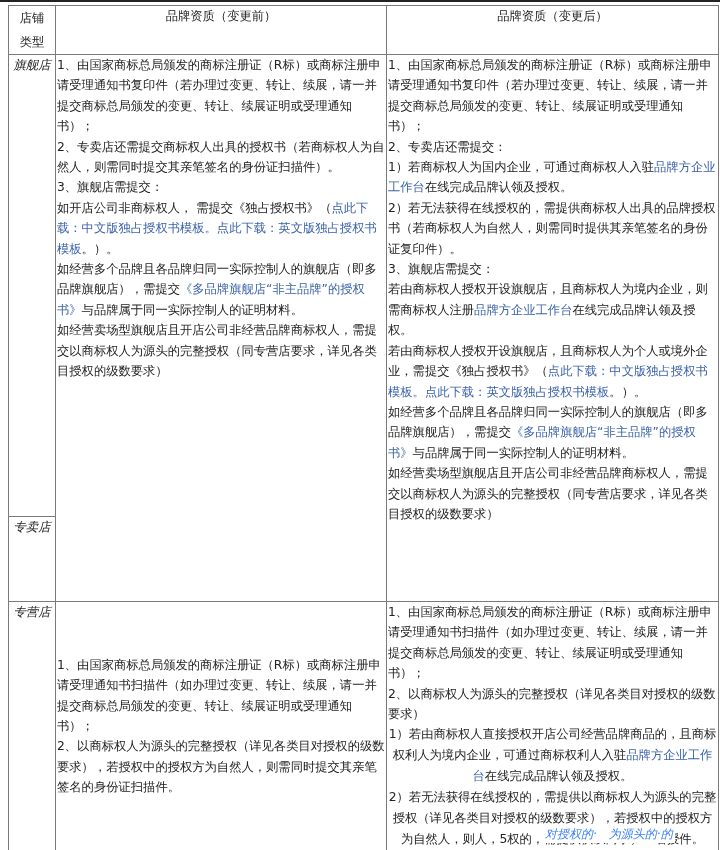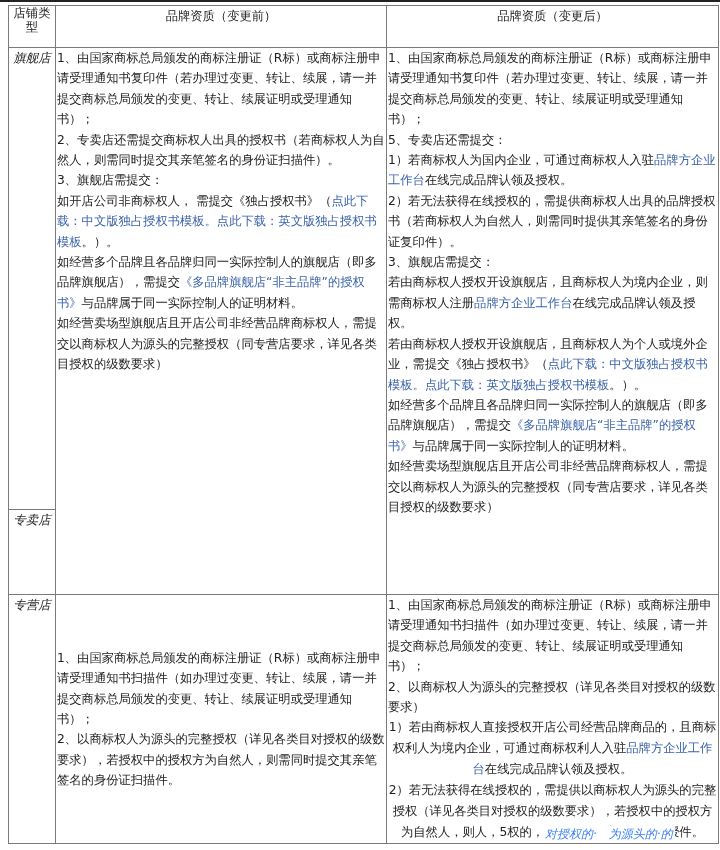--- a/index.html
+++ b/index.html
@@ -20,21 +20,21 @@
     padding: 0 1px;
     font-size: 12.3px;
     line-height: 20.4px;
     font-weight: normal;
     word-break: break-all;
   }
   col.c1 { width: 47px; }
   col.c2 { width: 331px; }
   col.c3 { width: 332px; }
   th.h { height: 41px; vertical-align: middle; text-align: center; font-weight: bold; font-size: 13px; }
-  th.h.first { line-height: 14px; padding: 0 2px; }
+  th.h.first { line-height: 24px; padding: 0 8px; }
   td.type { text-align: center; vertical-align: middle; font-size: 13px; font-style: italic; }
   td.cell p { margin: 0; }
   .lnk { color: #3b63a8; }
   td.compact { line-height: 14px; font-size: 12px; padding-top: 1px; }
   td.compact p.loose { line-height: 21px; text-align: center; }
   .artifact { position: absolute; left: 543px; top: 826px; font-size: 12px; color: #3b82f6; background: #fff; padding: 0 2px; font-style: italic; }
 </style>
 </head>
 <body>
 
@@ -58,21 +58,21 @@
     <td class="cell" rowspan="2">
       <p>1、由国家商标总局颁发的商标注册证（R标）或商标注册申请受理通知书复印件（若办理过变更、转让、续展，请一并提交商标总局颁发的变更、转让、续展证明或受理通知书）；</p>
       <p>2、专卖店还需提交商标权人出具的授权书（若商标权人为自然人，则需同时提交其亲笔签名的身份证扫描件）。</p>
       <p>3、旗舰店需提交：</p>
       <p><span>如开店公司非商标权人， 需提交《独占授权书》（</span><a class="lnk">点此下载：中文版独占授权书模板。</a><a class="lnk">点此下载：英文版独占授权书模板</a><span>。）。</span></p>
       <p><span>如经营多个品牌且各品牌归同一实际控制人的旗舰店（即多品牌旗舰店），需提交</span><a class="lnk">《多品牌旗舰店“非主品牌”的授权书》</a><span>与品牌属于同一实际控制人的证明材料。</span></p>
       <p>如经营卖场型旗舰店且开店公司非经营品牌商标权人，需提交以商标权人为源头的完整授权（同专营店要求，详见各类目授权的级数要求）</p>
     </td>
     <td class="cell" rowspan="2">
       <p>1、由国家商标总局颁发的商标注册证（R标）或商标注册申请受理通知书复印件（若办理过变更、转让、续展，请一并提交商标总局颁发的变更、转让、续展证明或受理通知书）；</p>
-      <p>5、专卖店还需提交：</p>
+      <p>2、专卖店还需提交：</p>
       <p><span>1）若商标权人为国内企业，可通过商标权人入驻</span><a class="lnk">品牌方企业工作台</a><span>在线完成品牌认领及授权。</span></p>
       <p>2）若无法获得在线授权的，需提供商标权人出具的品牌授权书（若商标权人为自然人，则需同时提供其亲笔签名的身份证复印件）。</p>
       <p>3、旗舰店需提交：</p>
       <p><span>若由商标权人授权开设旗舰店，且商标权人为境内企业，则需商标权人注册</span><a class="lnk">品牌方企业工作台</a><span>在线完成品牌认领及授权。</span></p>
       <p><span>若由商标权人授权开设旗舰店，且商标权人为个人或境外企业，需提交《独占授权书》（</span><a class="lnk">点此下载：中文版独占授权书模板。</a><a class="lnk">点此下载：英文版独占授权书模板</a><span>。）。</span></p>
       <p><span>如经营多个品牌且各品牌归同一实际控制人的旗舰店（即多品牌旗舰店），需提交</span><a class="lnk">《多品牌旗舰店“非主品牌”的授权书》</a><span>与品牌属于同一实际控制人的证明材料。</span></p>
       <p>如经营卖场型旗舰店且开店公司非经营品牌商标权人，需提交以商标权人为源头的完整授权（同专营店要求，详见各类目授权的级数要求）</p>
     </td>
   </tr>
   <tr>

